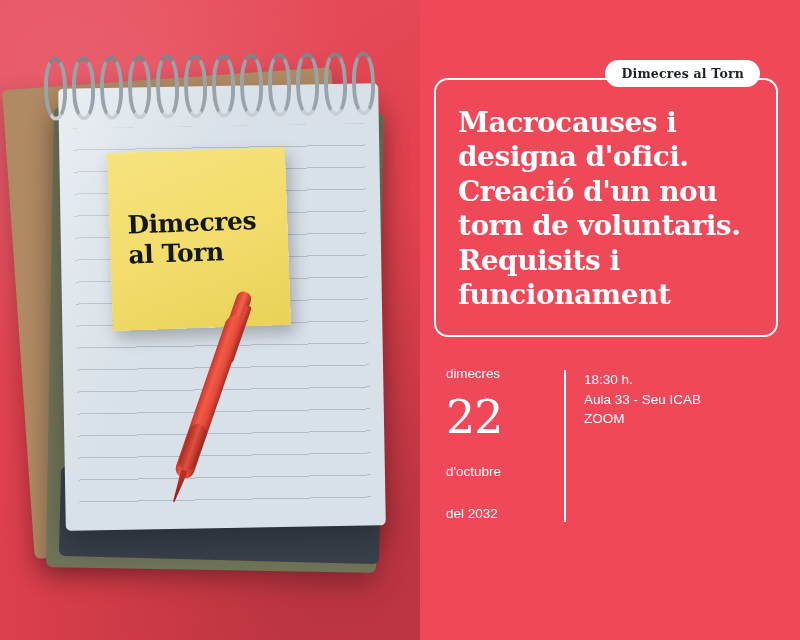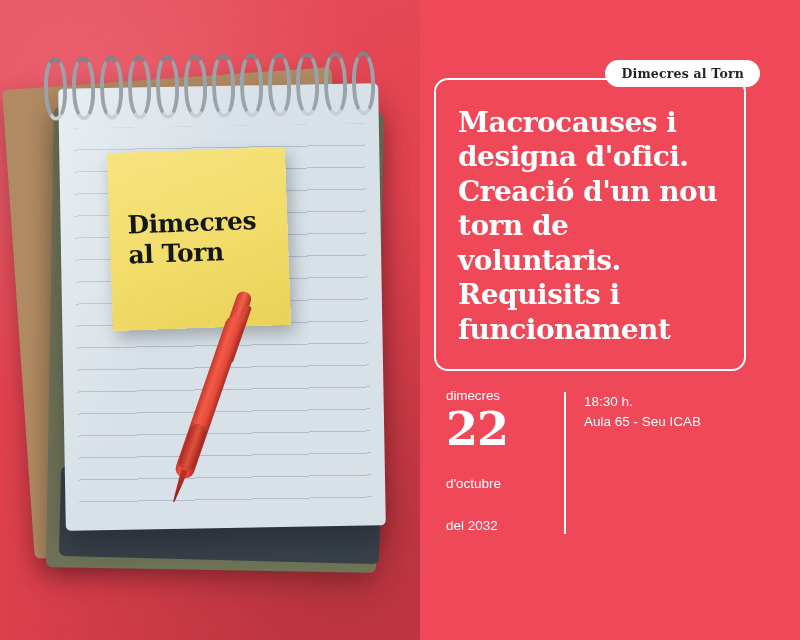--- a/index.html
+++ b/index.html
@@ -218,60 +218,60 @@
     font-size: 12.5px;
     letter-spacing: 0.2px;
     padding: 6px 16px;
     border-radius: 14px;
     z-index: 5;
   }
   .title-box {
     position: absolute;
     left: 434px;
     top: 78px;
-    width: 312px;
+    width: 344px;
     min-height: 252px;
     border: 2px solid #ffffff;
     border-radius: 14px;
     padding: 26px 24px 22px 22px;
     box-sizing: border-box;
   }
   .title-text {
     color: #ffffff;
     font-family: "DejaVu Serif", serif;
     font-weight: bold;
     font-size: 28px;
     line-height: 1.23;
     letter-spacing: -0.5px;
   }
 
   .details {
     position: absolute;
     left: 446px;
-    top: 388px;
+    top: 366px;
     width: 320px;
     display: flex;
     align-items: flex-start;
   }
   .date-col {
     width: 110px;
     color: #ffffff;
   }
   .date-pre {
     font-size: 13.5px;
     line-height: 1.25;
     letter-spacing: -0.1px;
   }
   .date-day {
     font-family: "DejaVu Serif", serif;
-    font-weight: bold;
+    font-weight: normal;
     font-size: 46px;
     line-height: 0.96;
     letter-spacing: -1px;
-    margin: 2px 0 4px;
+    margin: 12px 0 4px;
   }
   .date-post {
     font-size: 13.5px;
     line-height: 1.3;
     margin-top: 24px;
   }
   .divider {
     width: 2px;
     align-self: stretch;
     min-height: 86px;
@@ -349,18 +349,19 @@
   <div class="details">
     <div class="date-col">
       <div class="date-pre">dimecres</div>
       <div class="date-day">22</div>
       <div class="date-post">d'octubre</div>
       <div class="date-post">del 2032</div>
     </div>
     <div class="divider"></div>
     <div class="place-col">
       <div>18:30 h.</div>
-      <div>Aula 65 - Seu ICAB</div>
+      <div>Aula 33 - Seu ICAB</div>
+      <div>ZOOM</div>
     </div>
   </div>
 
 
 </div>
 
 </body></html>

